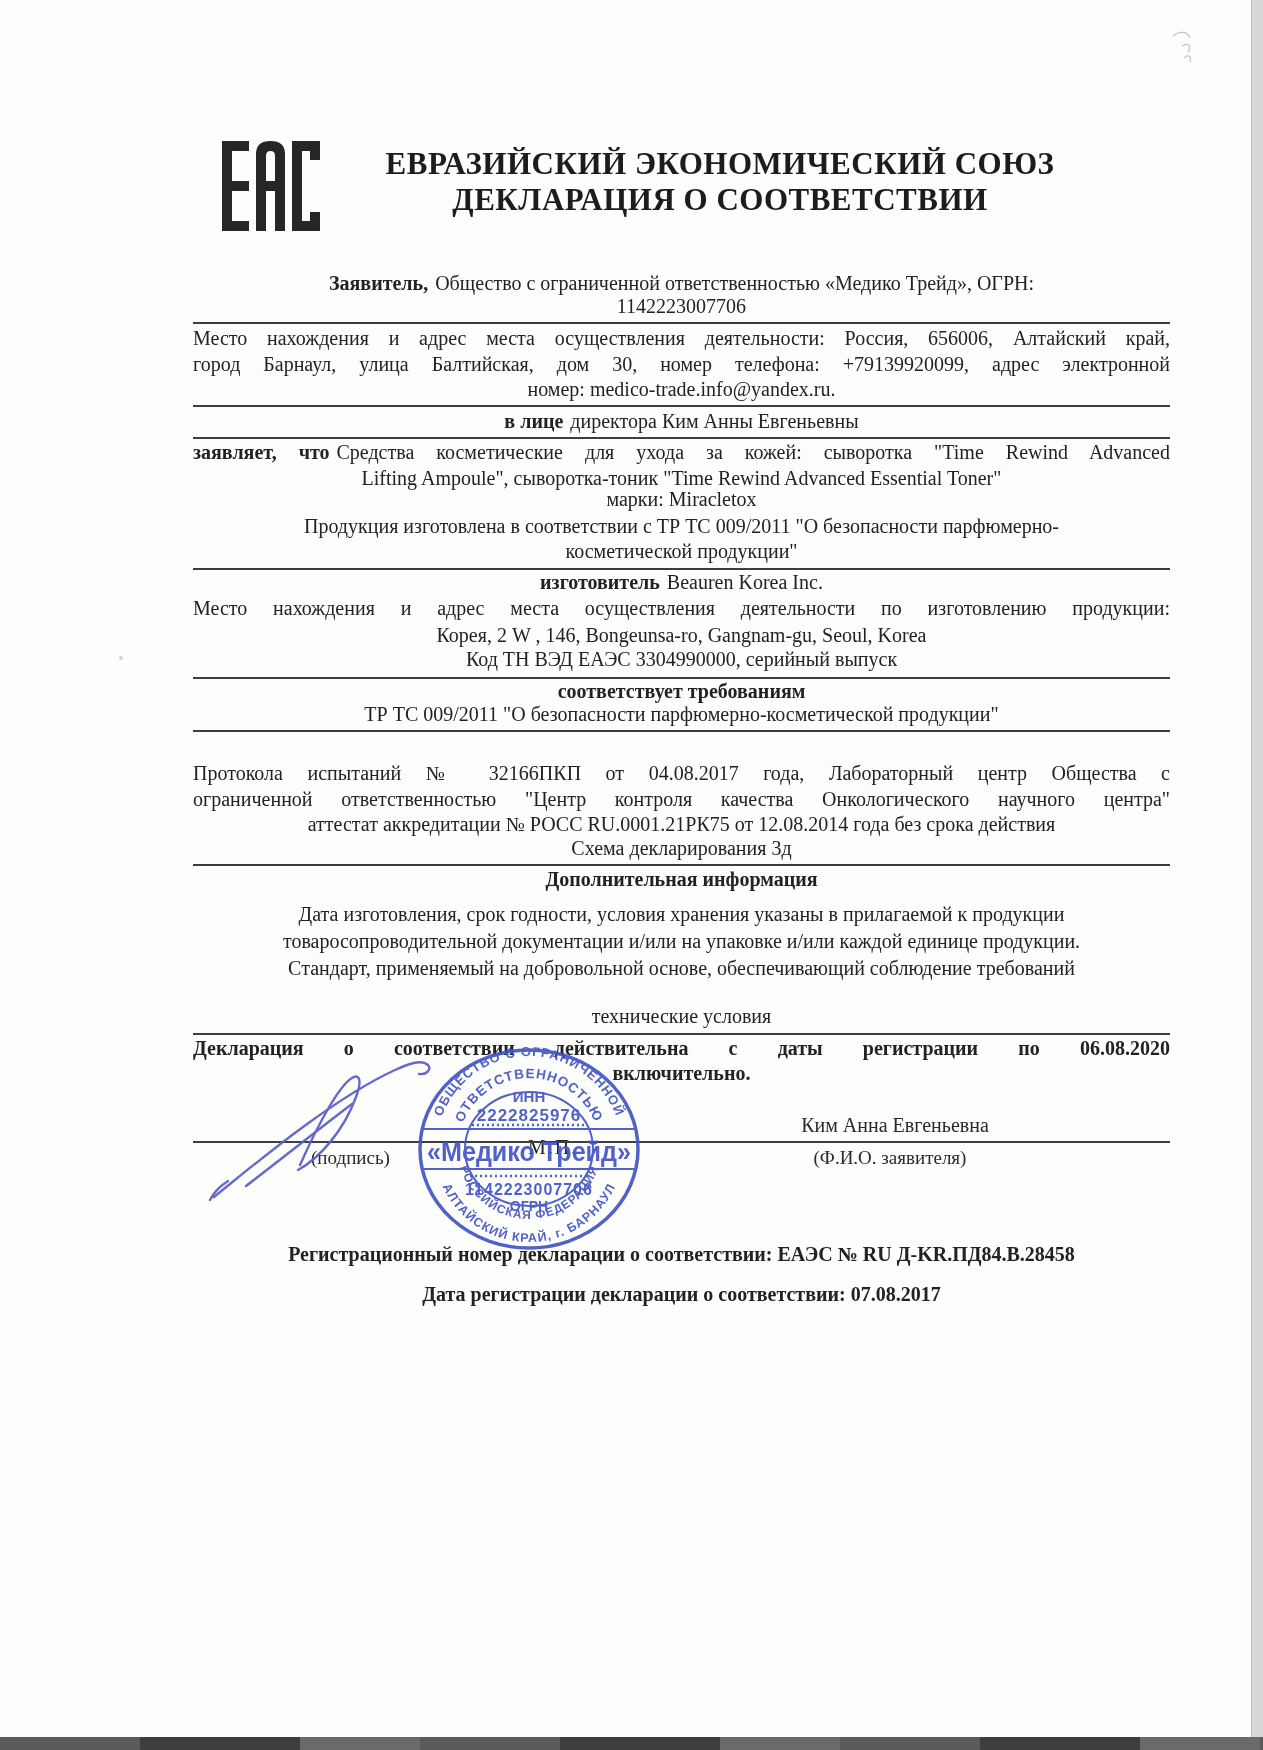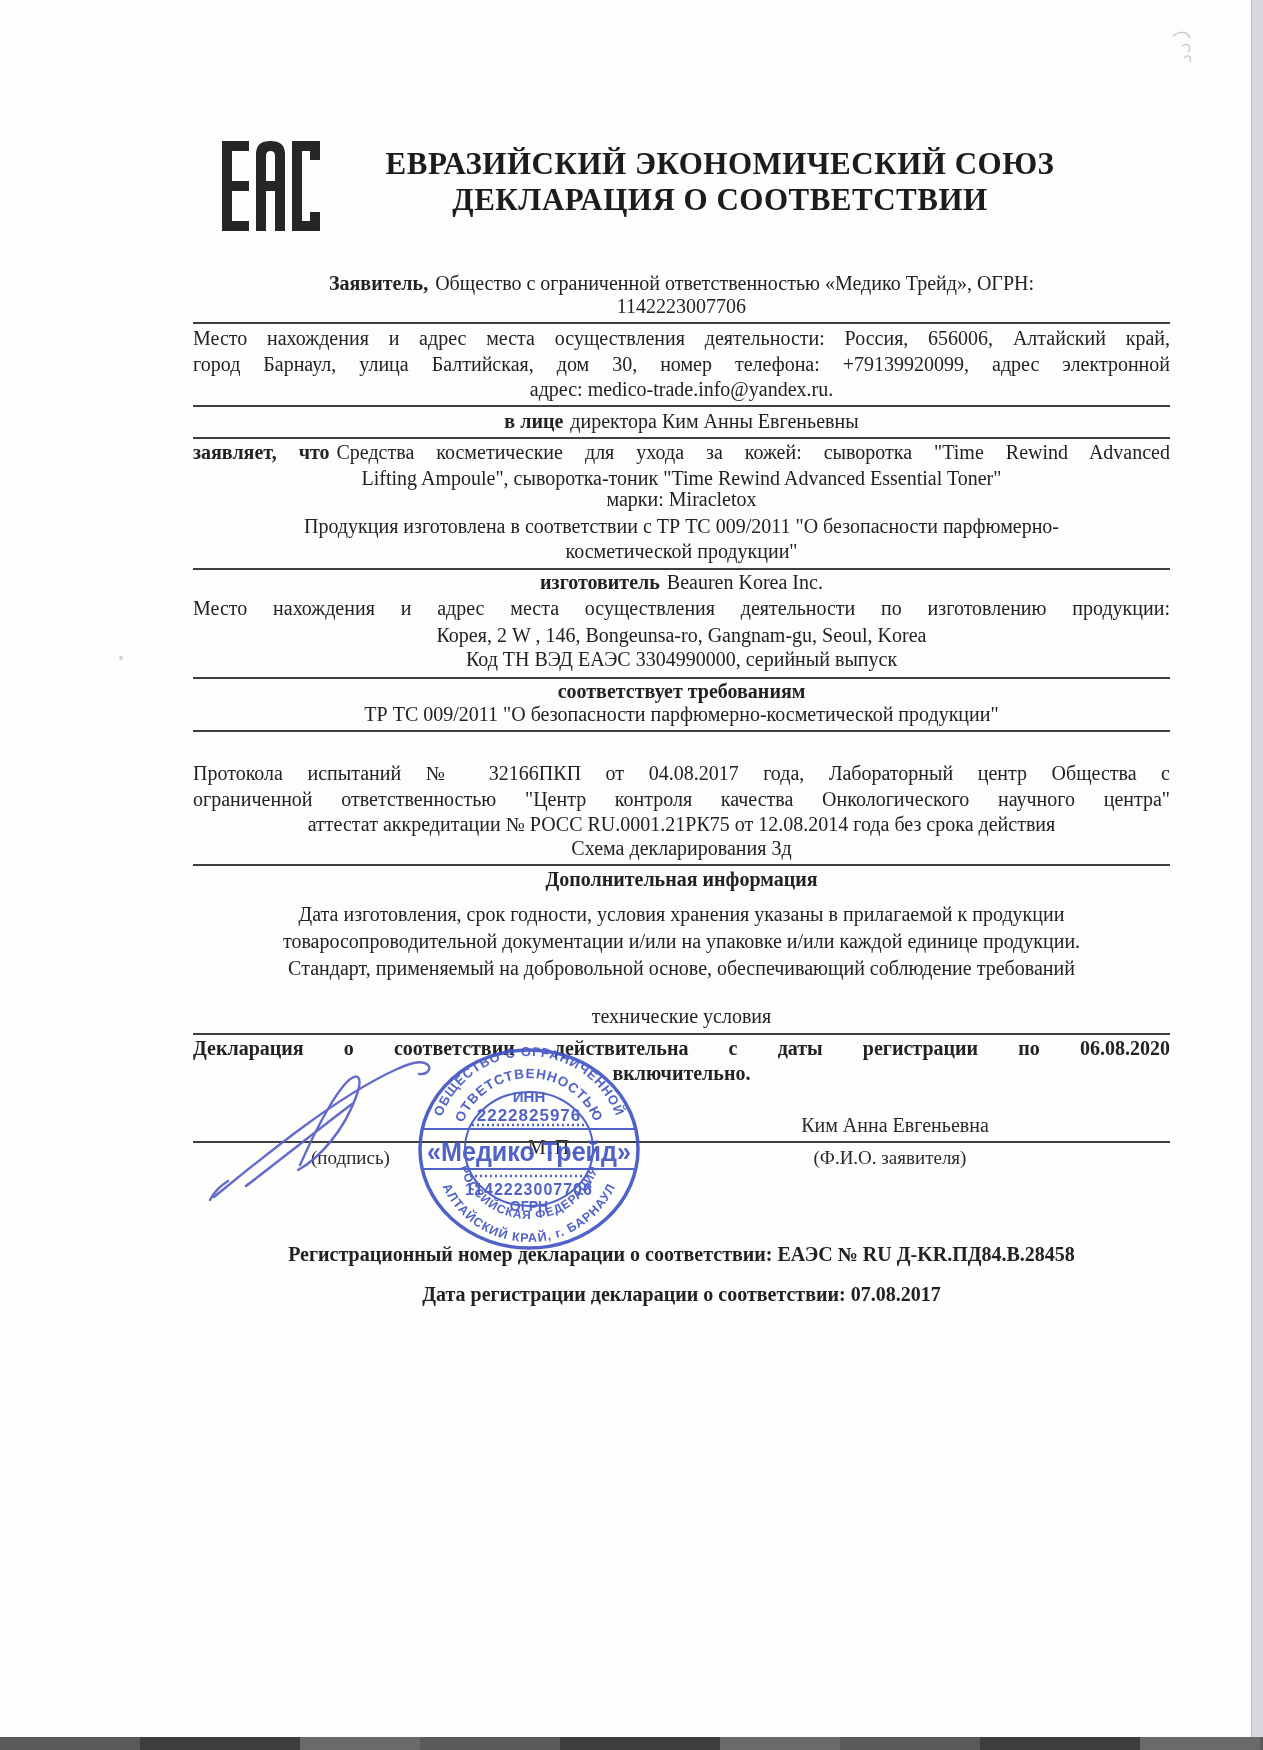--- a/index.html
+++ b/index.html
@@ -56,21 +56,21 @@
   </div>
 
   <div class="line" style="top:271px">
     <span class="lbl">Заявитель,</span><span>Общество с ограниченной ответственностью «Медико Трейд», ОГРН:</span>
   </div>
   <div class="line" style="top:294px">1142223007706</div>
   <div class="rule" style="top:322px"></div>
 
   <div class="line just" style="top:326px">Место нахождения и адрес места осуществления деятельности: Россия, 656006, Алтайский край,</div>
   <div class="line just" style="top:352px">город Барнаул, улица Балтийская, дом 30, номер телефона: +79139920099, адрес электронной</div>
-  <div class="line" style="top:377px">адрес: medico-trade.info@yandex.ru.</div>
+  <div class="line" style="top:377px">номер: medico-trade.info@yandex.ru.</div>
   <div class="rule" style="top:405px"></div>
 
   <div class="line" style="top:409px">
     <span class="lbl">в лице</span><span>директора Ким Анны Евгеньевны</span>
   </div>
   <div class="rule" style="top:437px"></div>
 
   <div class="line just" style="top:440px">
     <span class="lbl">заявляет, что</span><span>Средства косметические для ухода за кожей: сыворотка "Time Rewind Advanced</span>
   </div>

